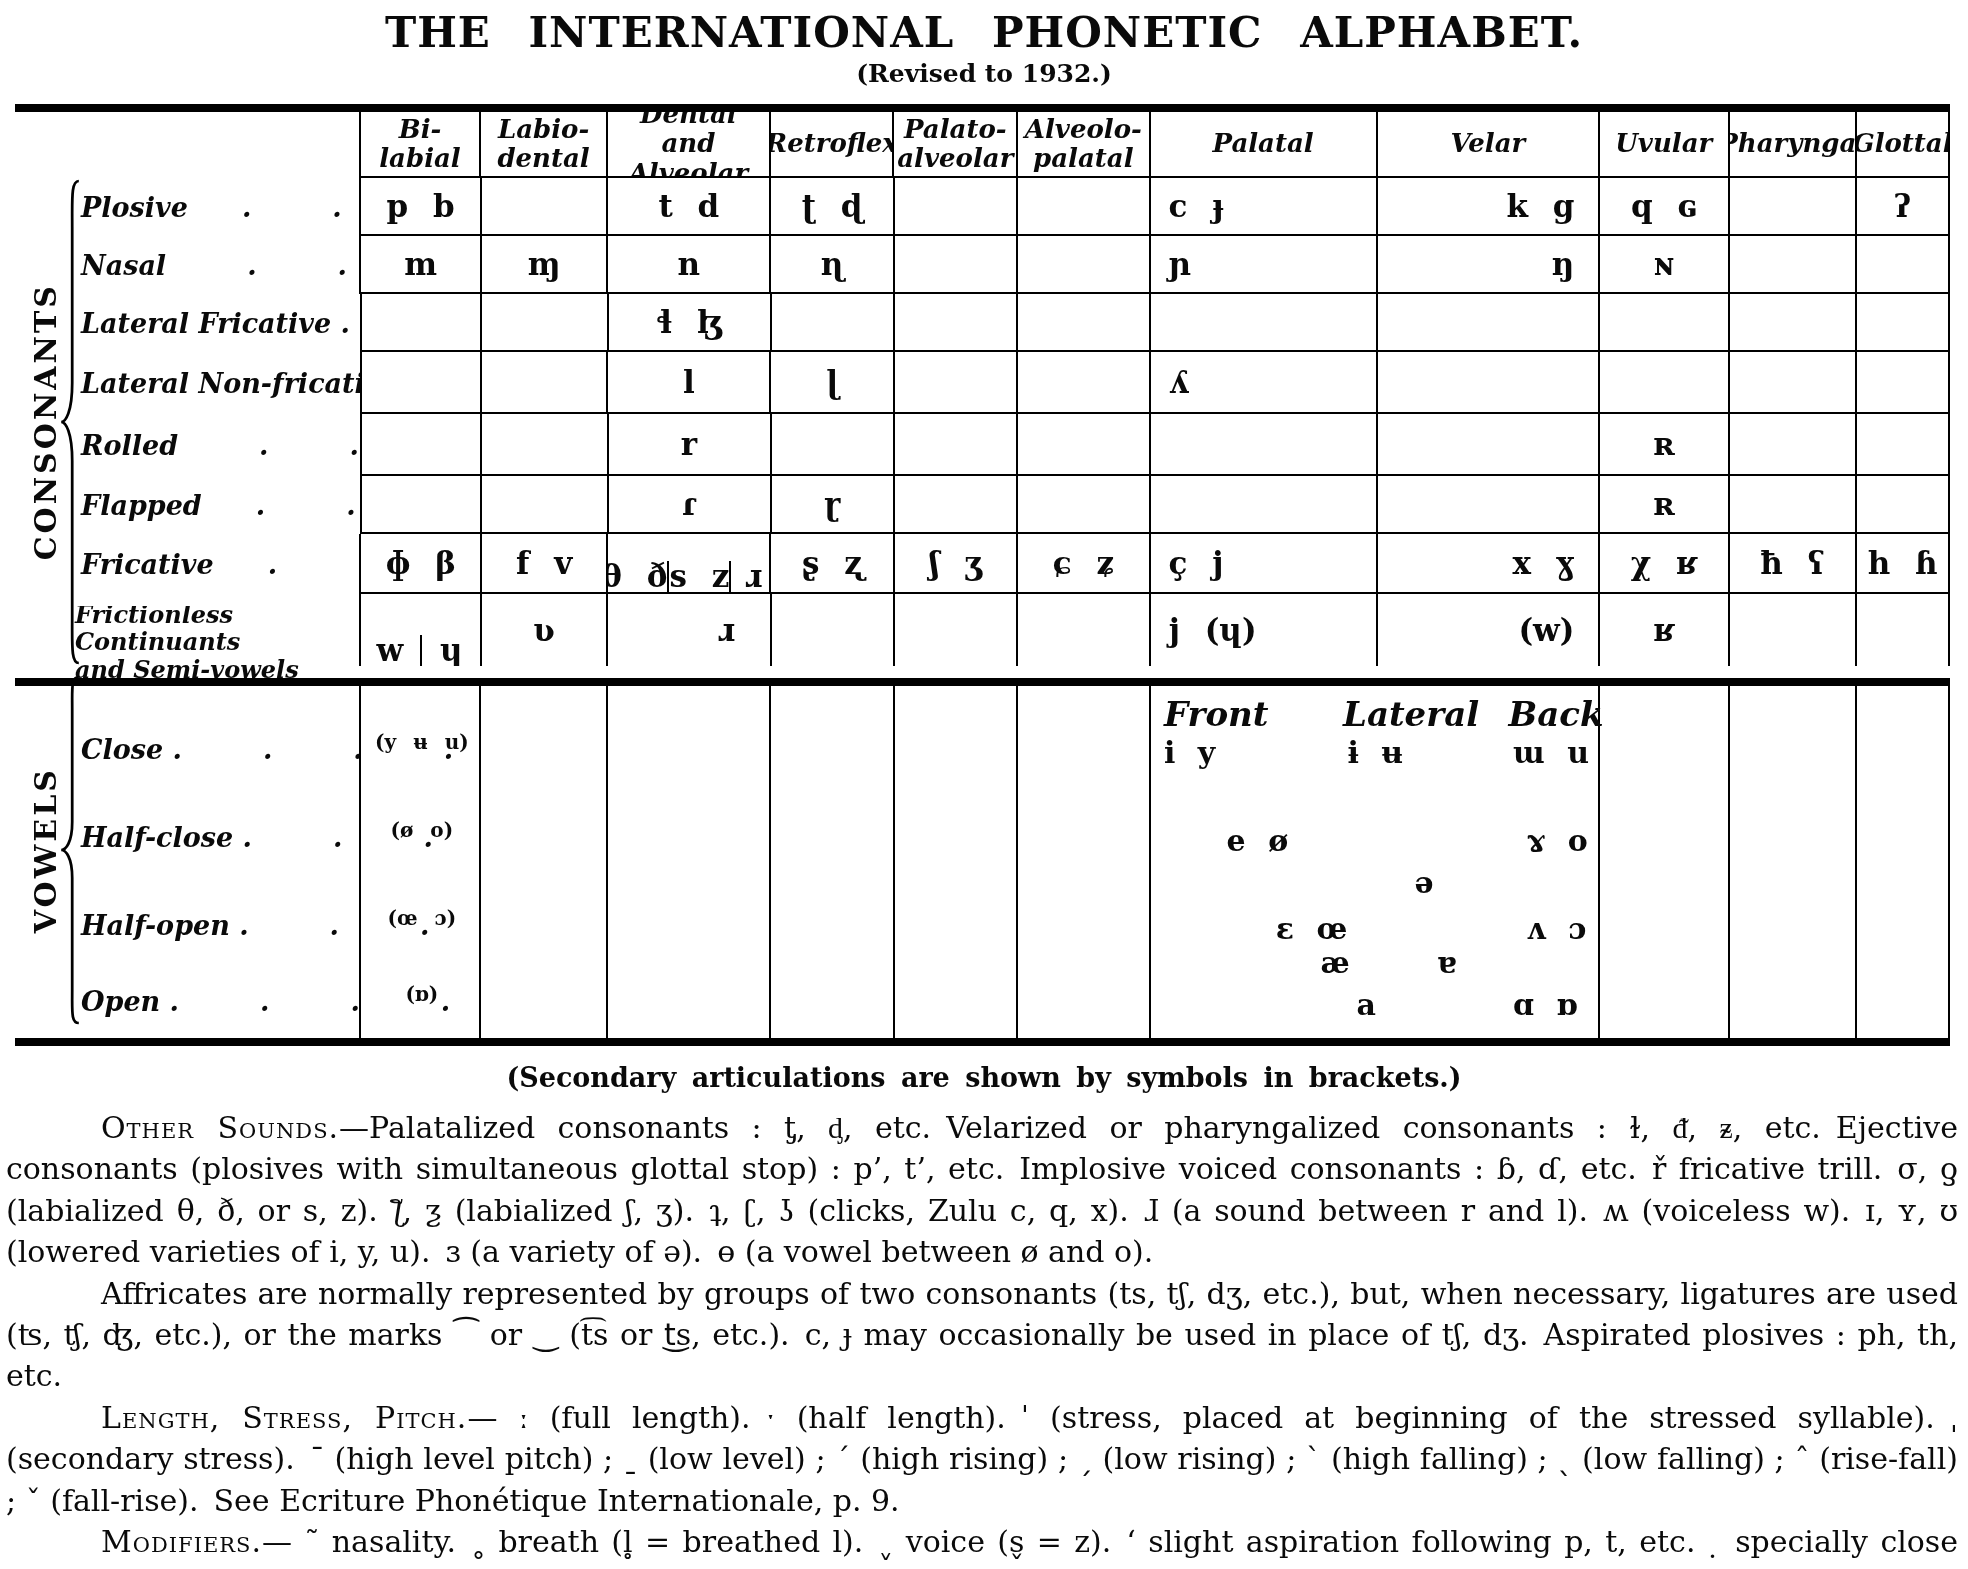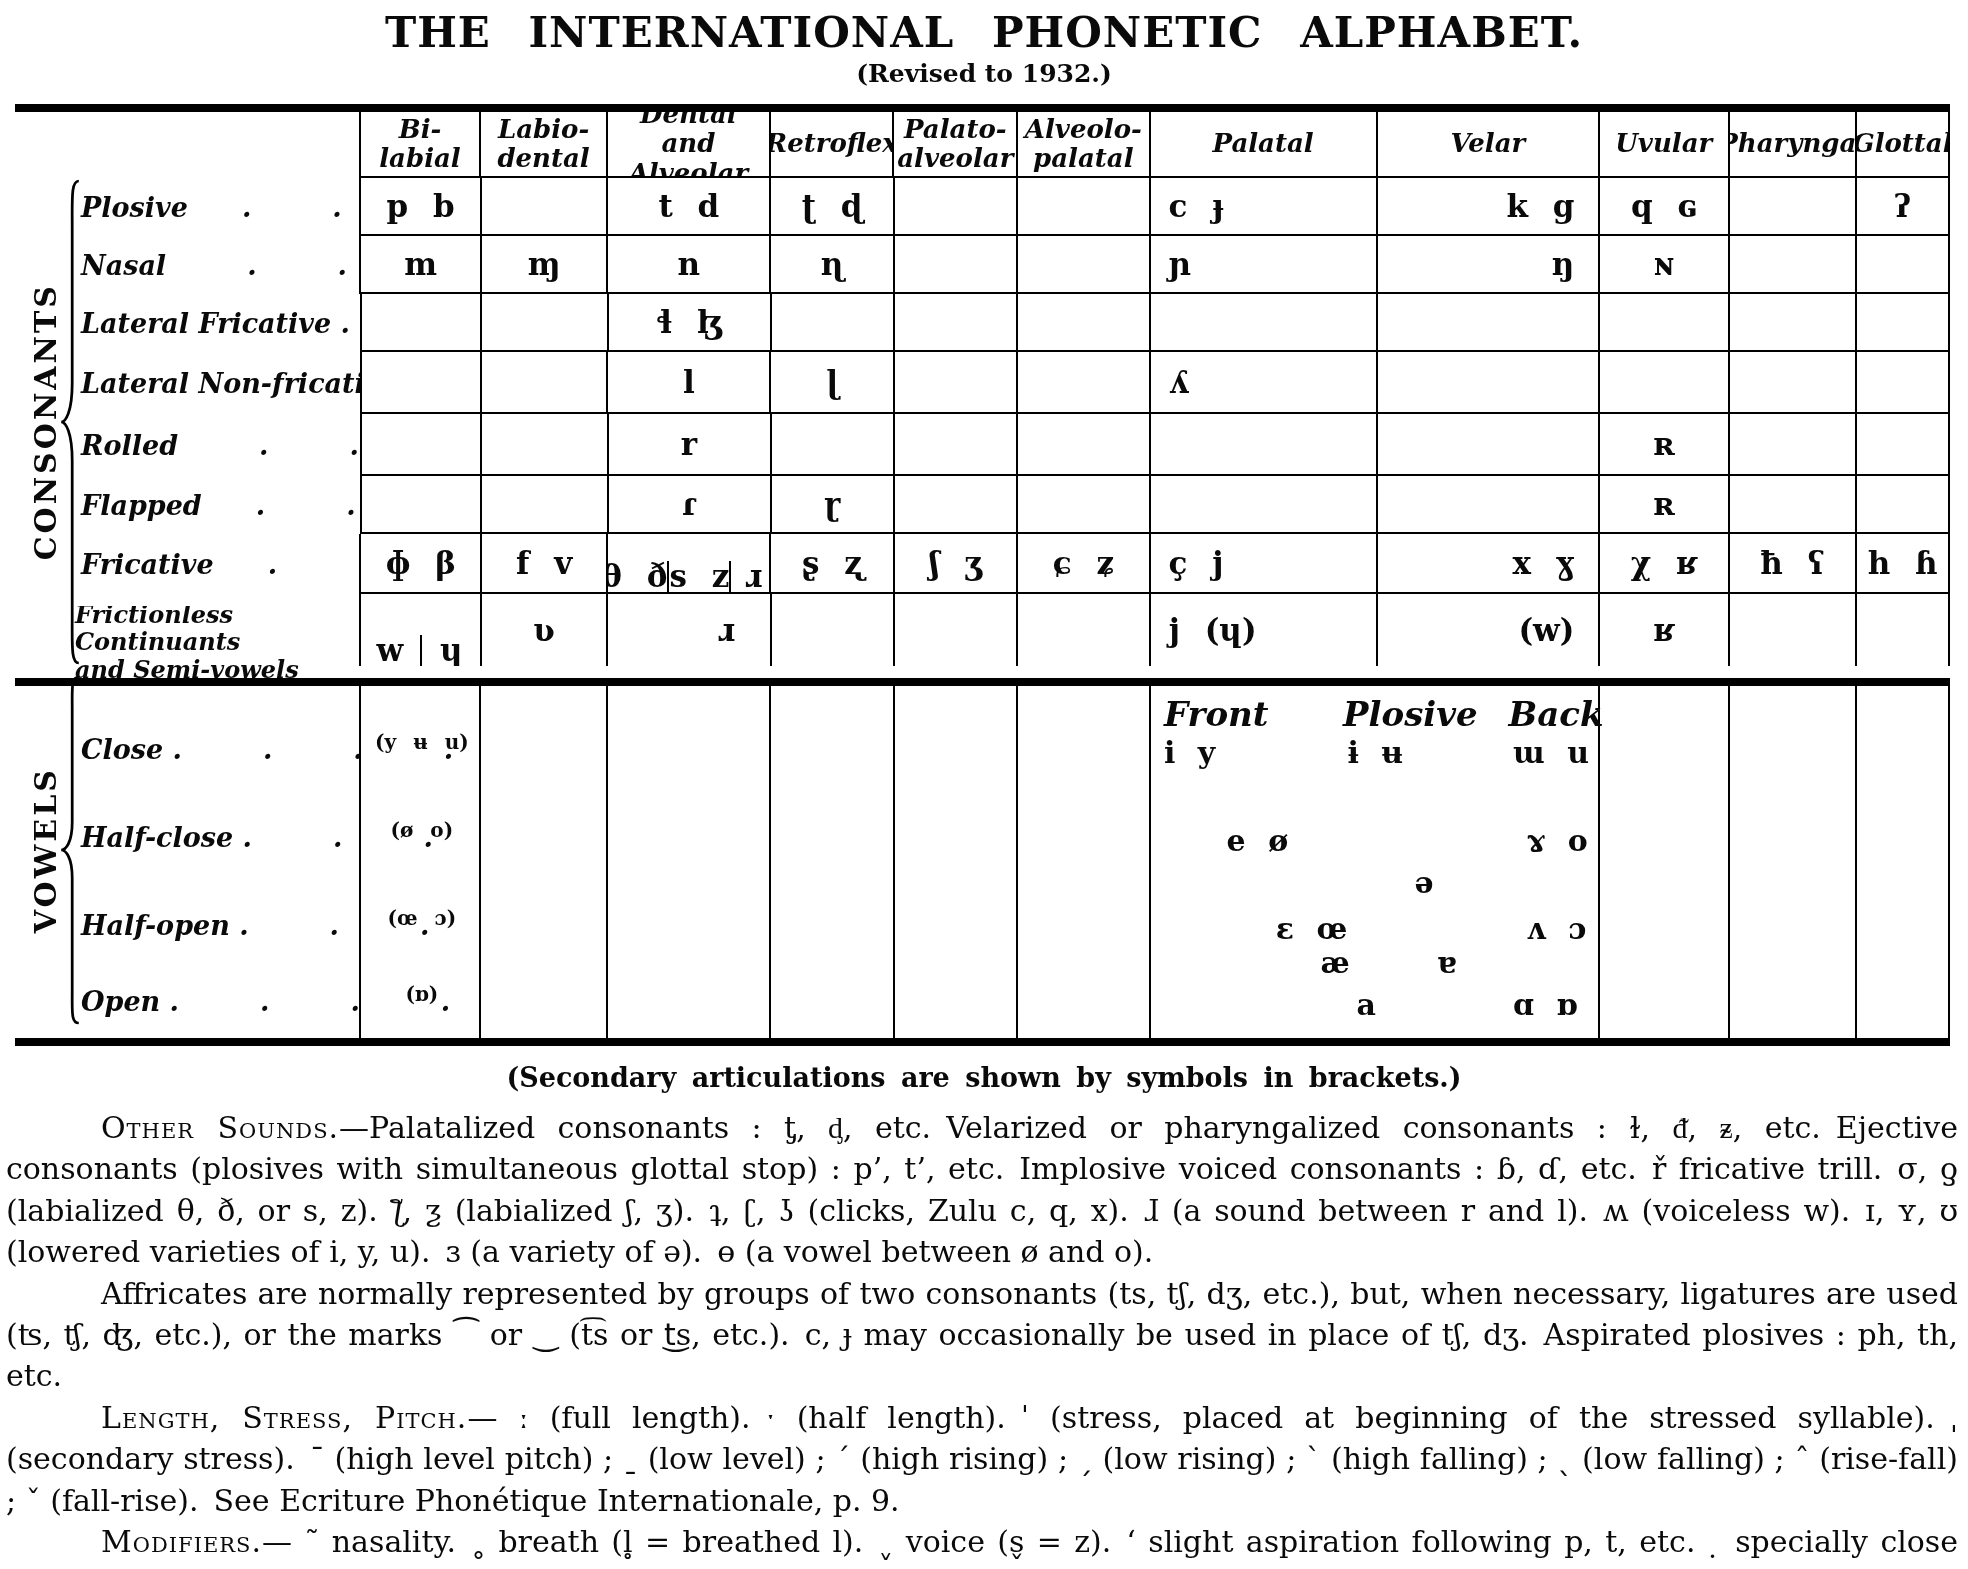--- a/index.html
+++ b/index.html
@@ -224,21 +224,21 @@
         <div class="vval" style="top:220px">(œ ɔ)</div>
         <div class="vval" style="top:296px">(ɒ)</div>
       </div>
       <div class="vcol c3 bl"></div>
       <div class="vcol c4 bl"></div>
       <div class="vcol c5 bl"></div>
       <div class="vcol c6 bl"></div>
       <div class="vcol c7 bl"></div>
       <div class="vchart">
         <div class="vhead" style="left:3%;top:8px">Front</div>
-        <div class="vhead" style="left:43%;top:8px">Plosive</div>
+        <div class="vhead" style="left:43%;top:8px">Lateral</div>
         <div class="vhead" style="left:80%;top:8px">Back</div>
         <div class="vg" style="left:3%;top:52px">i y</div>
         <div class="vg" style="left:44%;top:52px">ɨ ʉ</div>
         <div class="vg" style="left:81%;top:52px">ɯ u</div>
         <div class="vg" style="left:17%;top:140px">e ø</div>
         <div class="vg" style="left:84%;top:140px">ɤ o</div>
         <div class="vg" style="left:59%;top:182px">ə</div>
         <div class="vg" style="left:28%;top:228px">ɛ œ</div>
         <div class="vg" style="left:84%;top:228px">ʌ ɔ</div>
         <div class="vg" style="left:38%;top:262px">æ</div>

